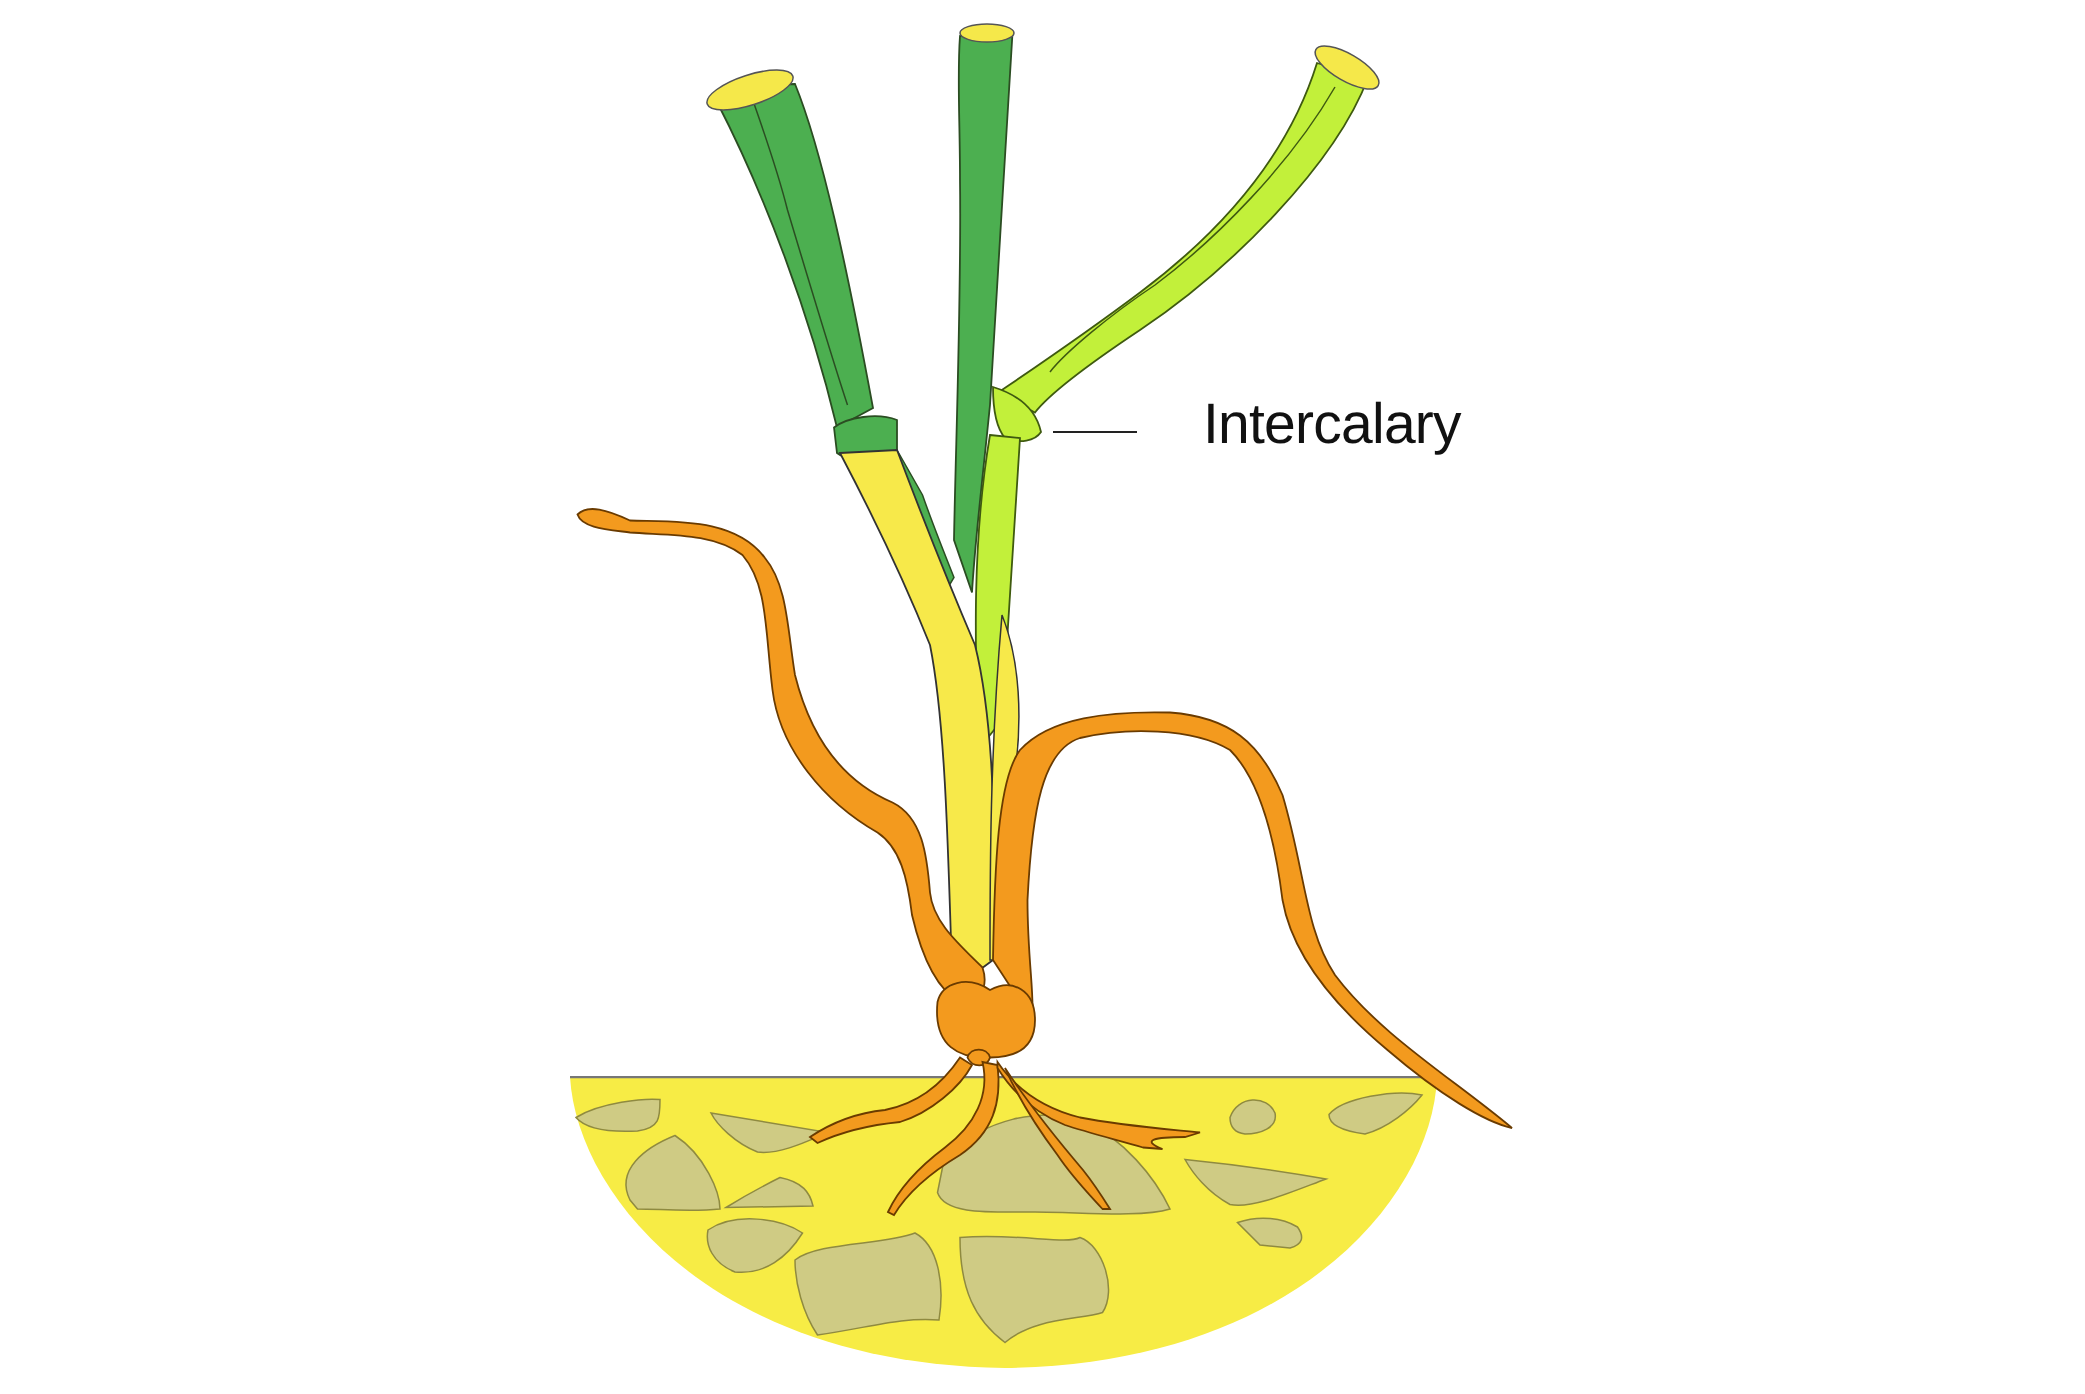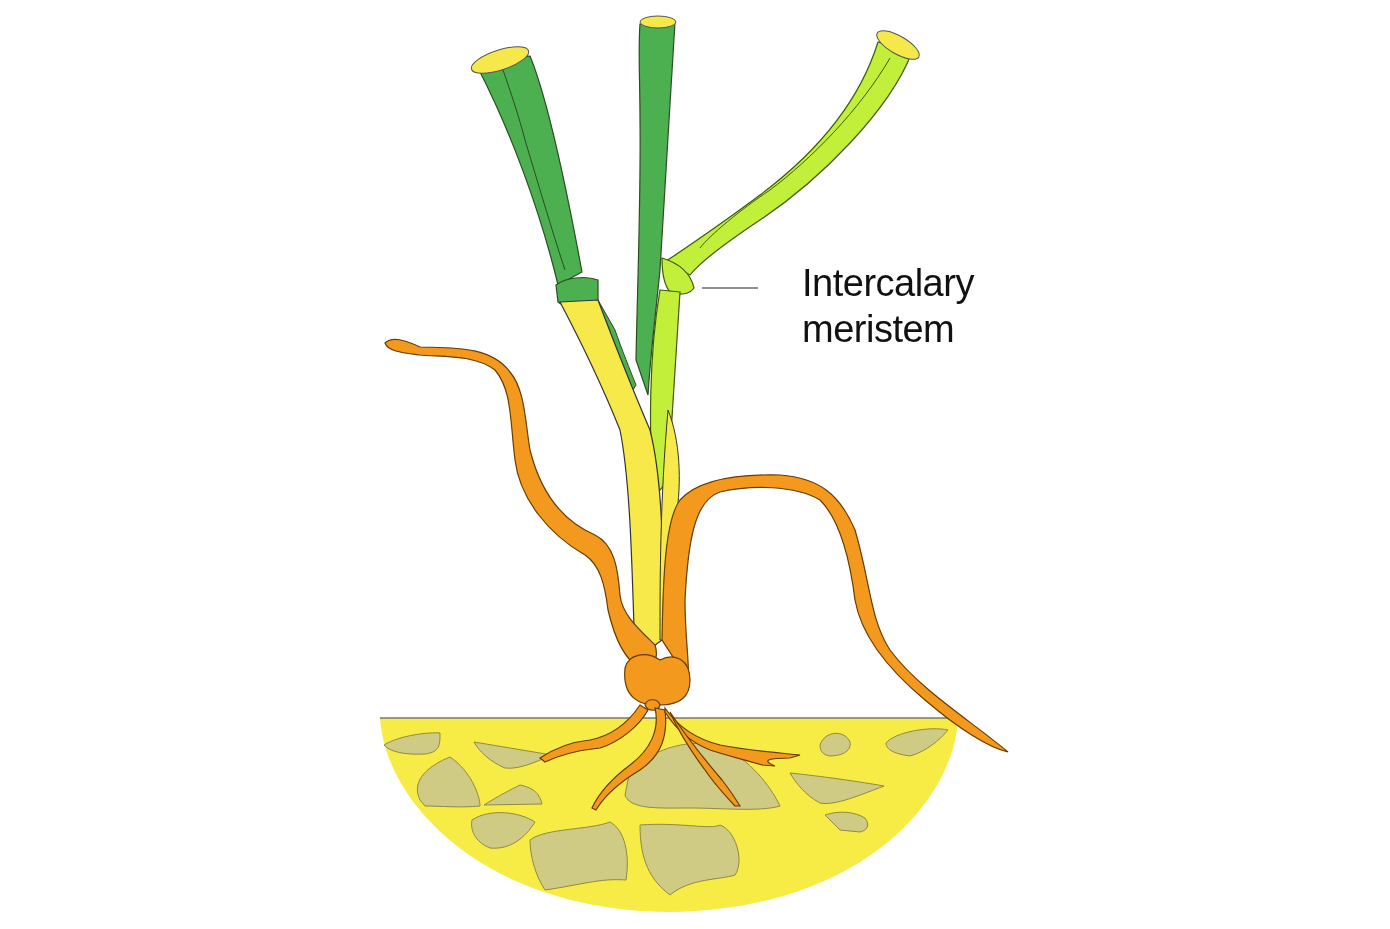--- a/index.html
+++ b/index.html
@@ -86,15 +86,14 @@
       <path d="M655,708 C660,730 650,750 630,765 C610,780 598,795 592,808 L596,810 C605,795 620,782 640,770 C662,755 668,735 665,710 Z"></path>
       <path d="M665,708 C680,730 700,740 720,745 C745,750 770,752 800,755 L790,758 C770,758 760,760 775,766 L762,765 C745,760 725,755 710,750 C690,742 675,728 665,712 Z"></path>
       <path d="M670,712 C685,735 705,760 722,780 C730,790 735,798 740,806 L735,806 C725,795 715,785 705,770 C690,750 678,730 670,712 Z"></path>
     </g>
 
     <line x1="702" y1="288" x2="758" y2="288" stroke="#222" stroke-width="1.2"></line>
   </svg>
 
   <div class="label">
     <span>Intercalary</span>
-    <span>meristem</span>
   </div>
 </div>
 
 </body></html>

